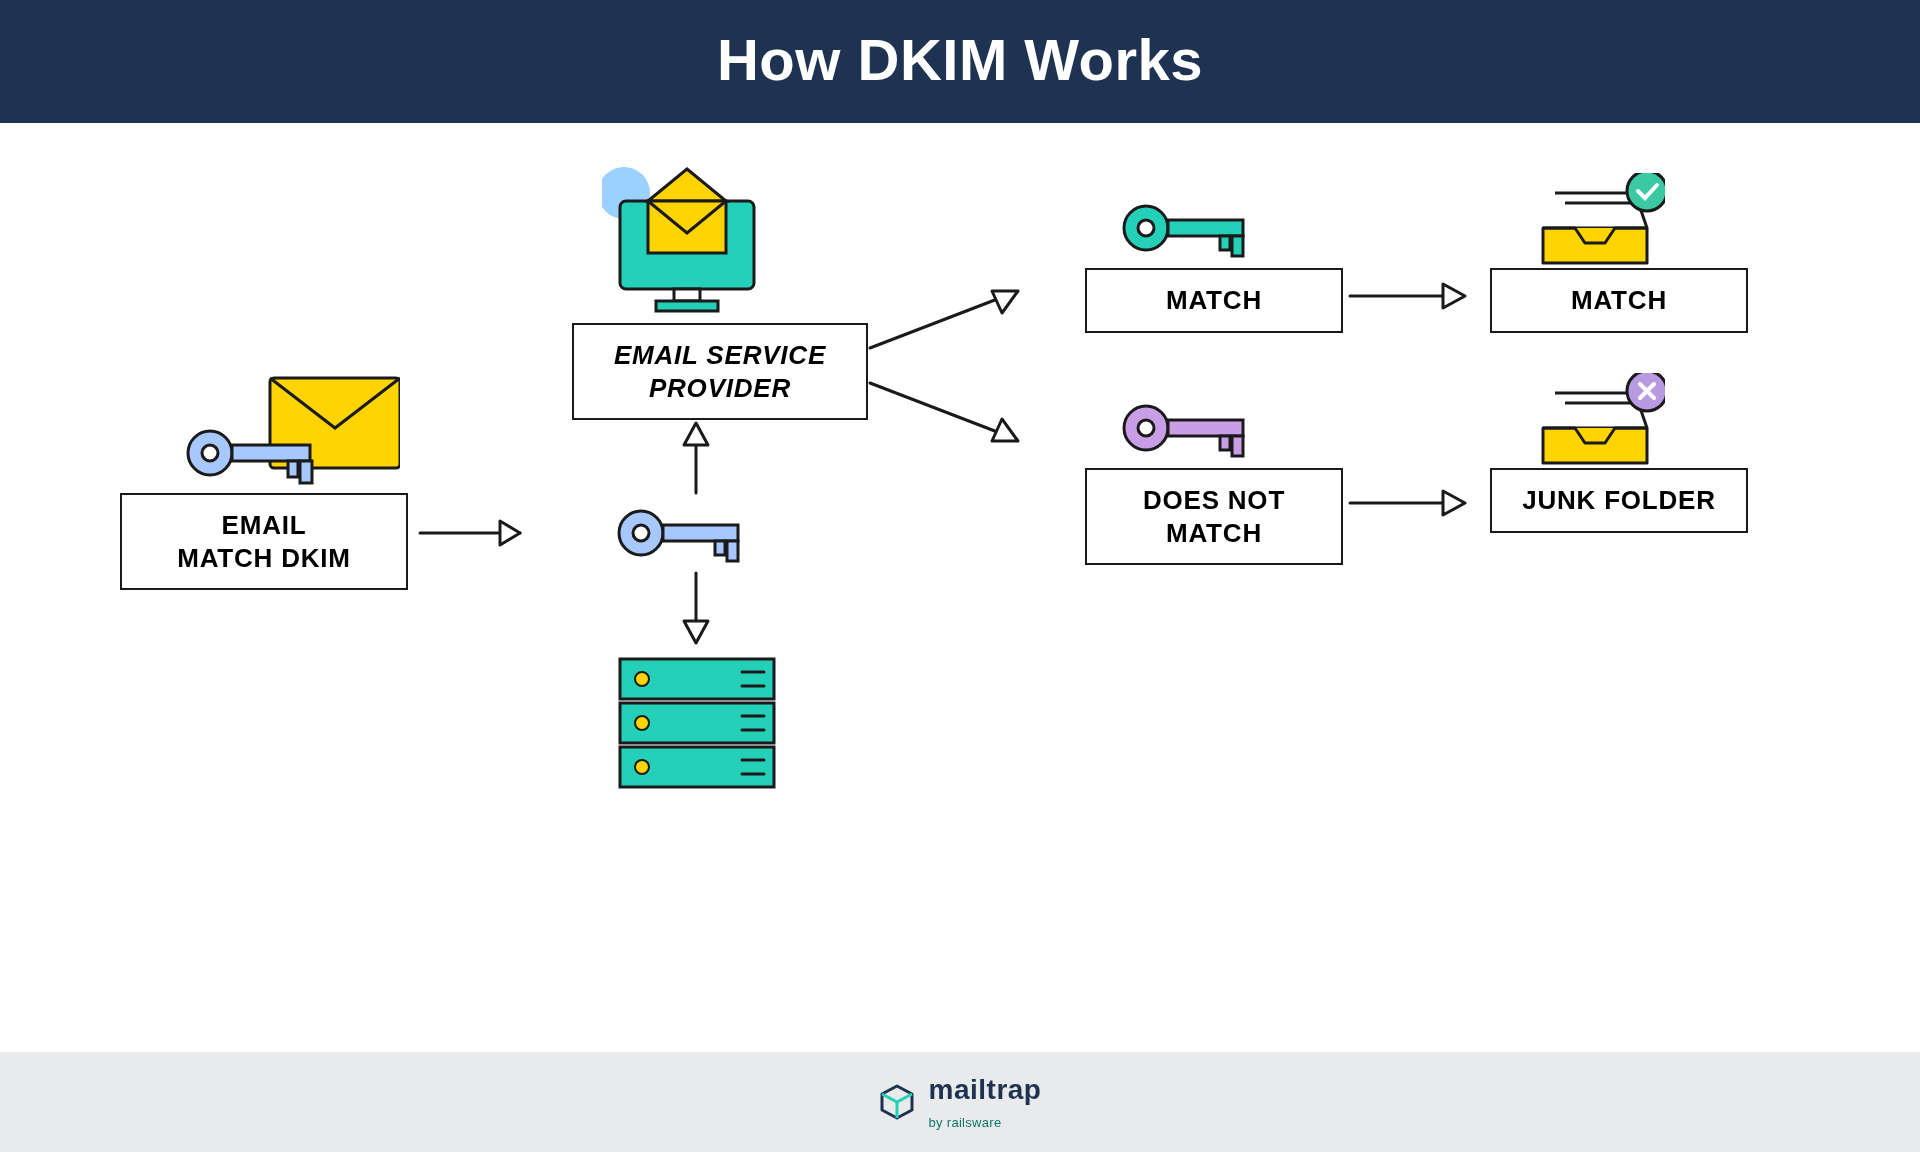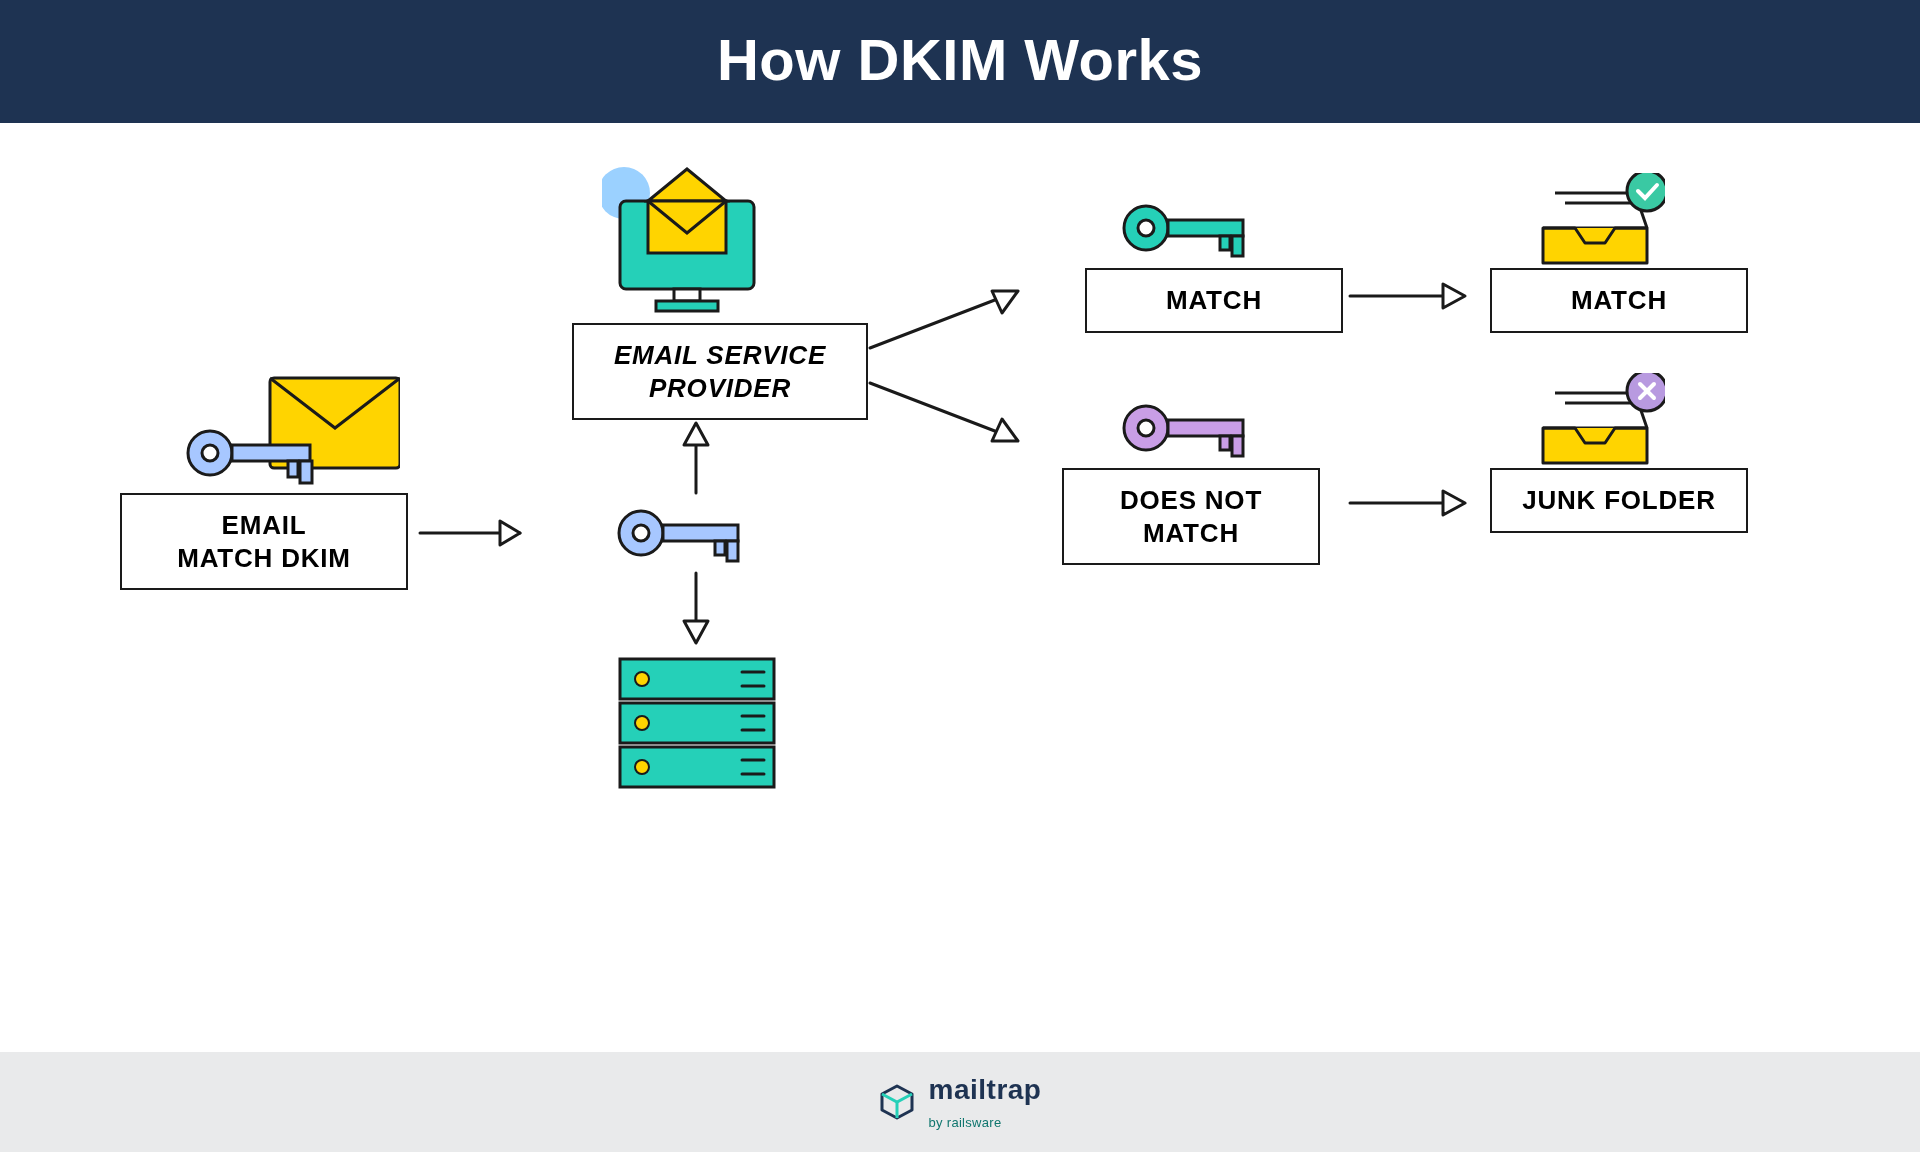--- a/index.html
+++ b/index.html
@@ -193,21 +193,21 @@
     <svg viewBox="0 0 140 60" width="140" height="60">
       <g stroke="var(--stroke)" stroke-width="3">
         <circle cx="26" cy="30" r="22" fill="var(--lilac)"></circle>
         <circle cx="26" cy="30" r="8" fill="#fff"></circle>
         <rect x="48" y="22" width="75" height="16" fill="var(--lilac)"></rect>
         <rect x="100" y="38" width="10" height="14" fill="var(--lilac)"></rect>
         <rect x="112" y="38" width="11" height="20" fill="var(--lilac)"></rect>
       </g>
     </svg>
   </div>
-  <div class="box" style="left:1062px; top:345px; width:210px;">
+  <div class="box" style="left:1085px; top:345px; width:210px;">
     <span style="white-space:pre-line;">DOES NOT
 MATCH</span>
   </div>
 
   <div class="svg-abs" style="left:1535px; top:50px; width:130px; height:100px;">
     <svg viewBox="0 0 130 100" width="130" height="100">
       <g stroke="var(--stroke)" stroke-width="3" stroke-linejoin="round">
         <polyline points="20,20 100,20 112,55" fill="none"></polyline>
         <polyline points="30,30 98,30" fill="none"></polyline>
         <path d="M8 55 H112 V90 H8 Z" fill="var(--yellow)"></path>

